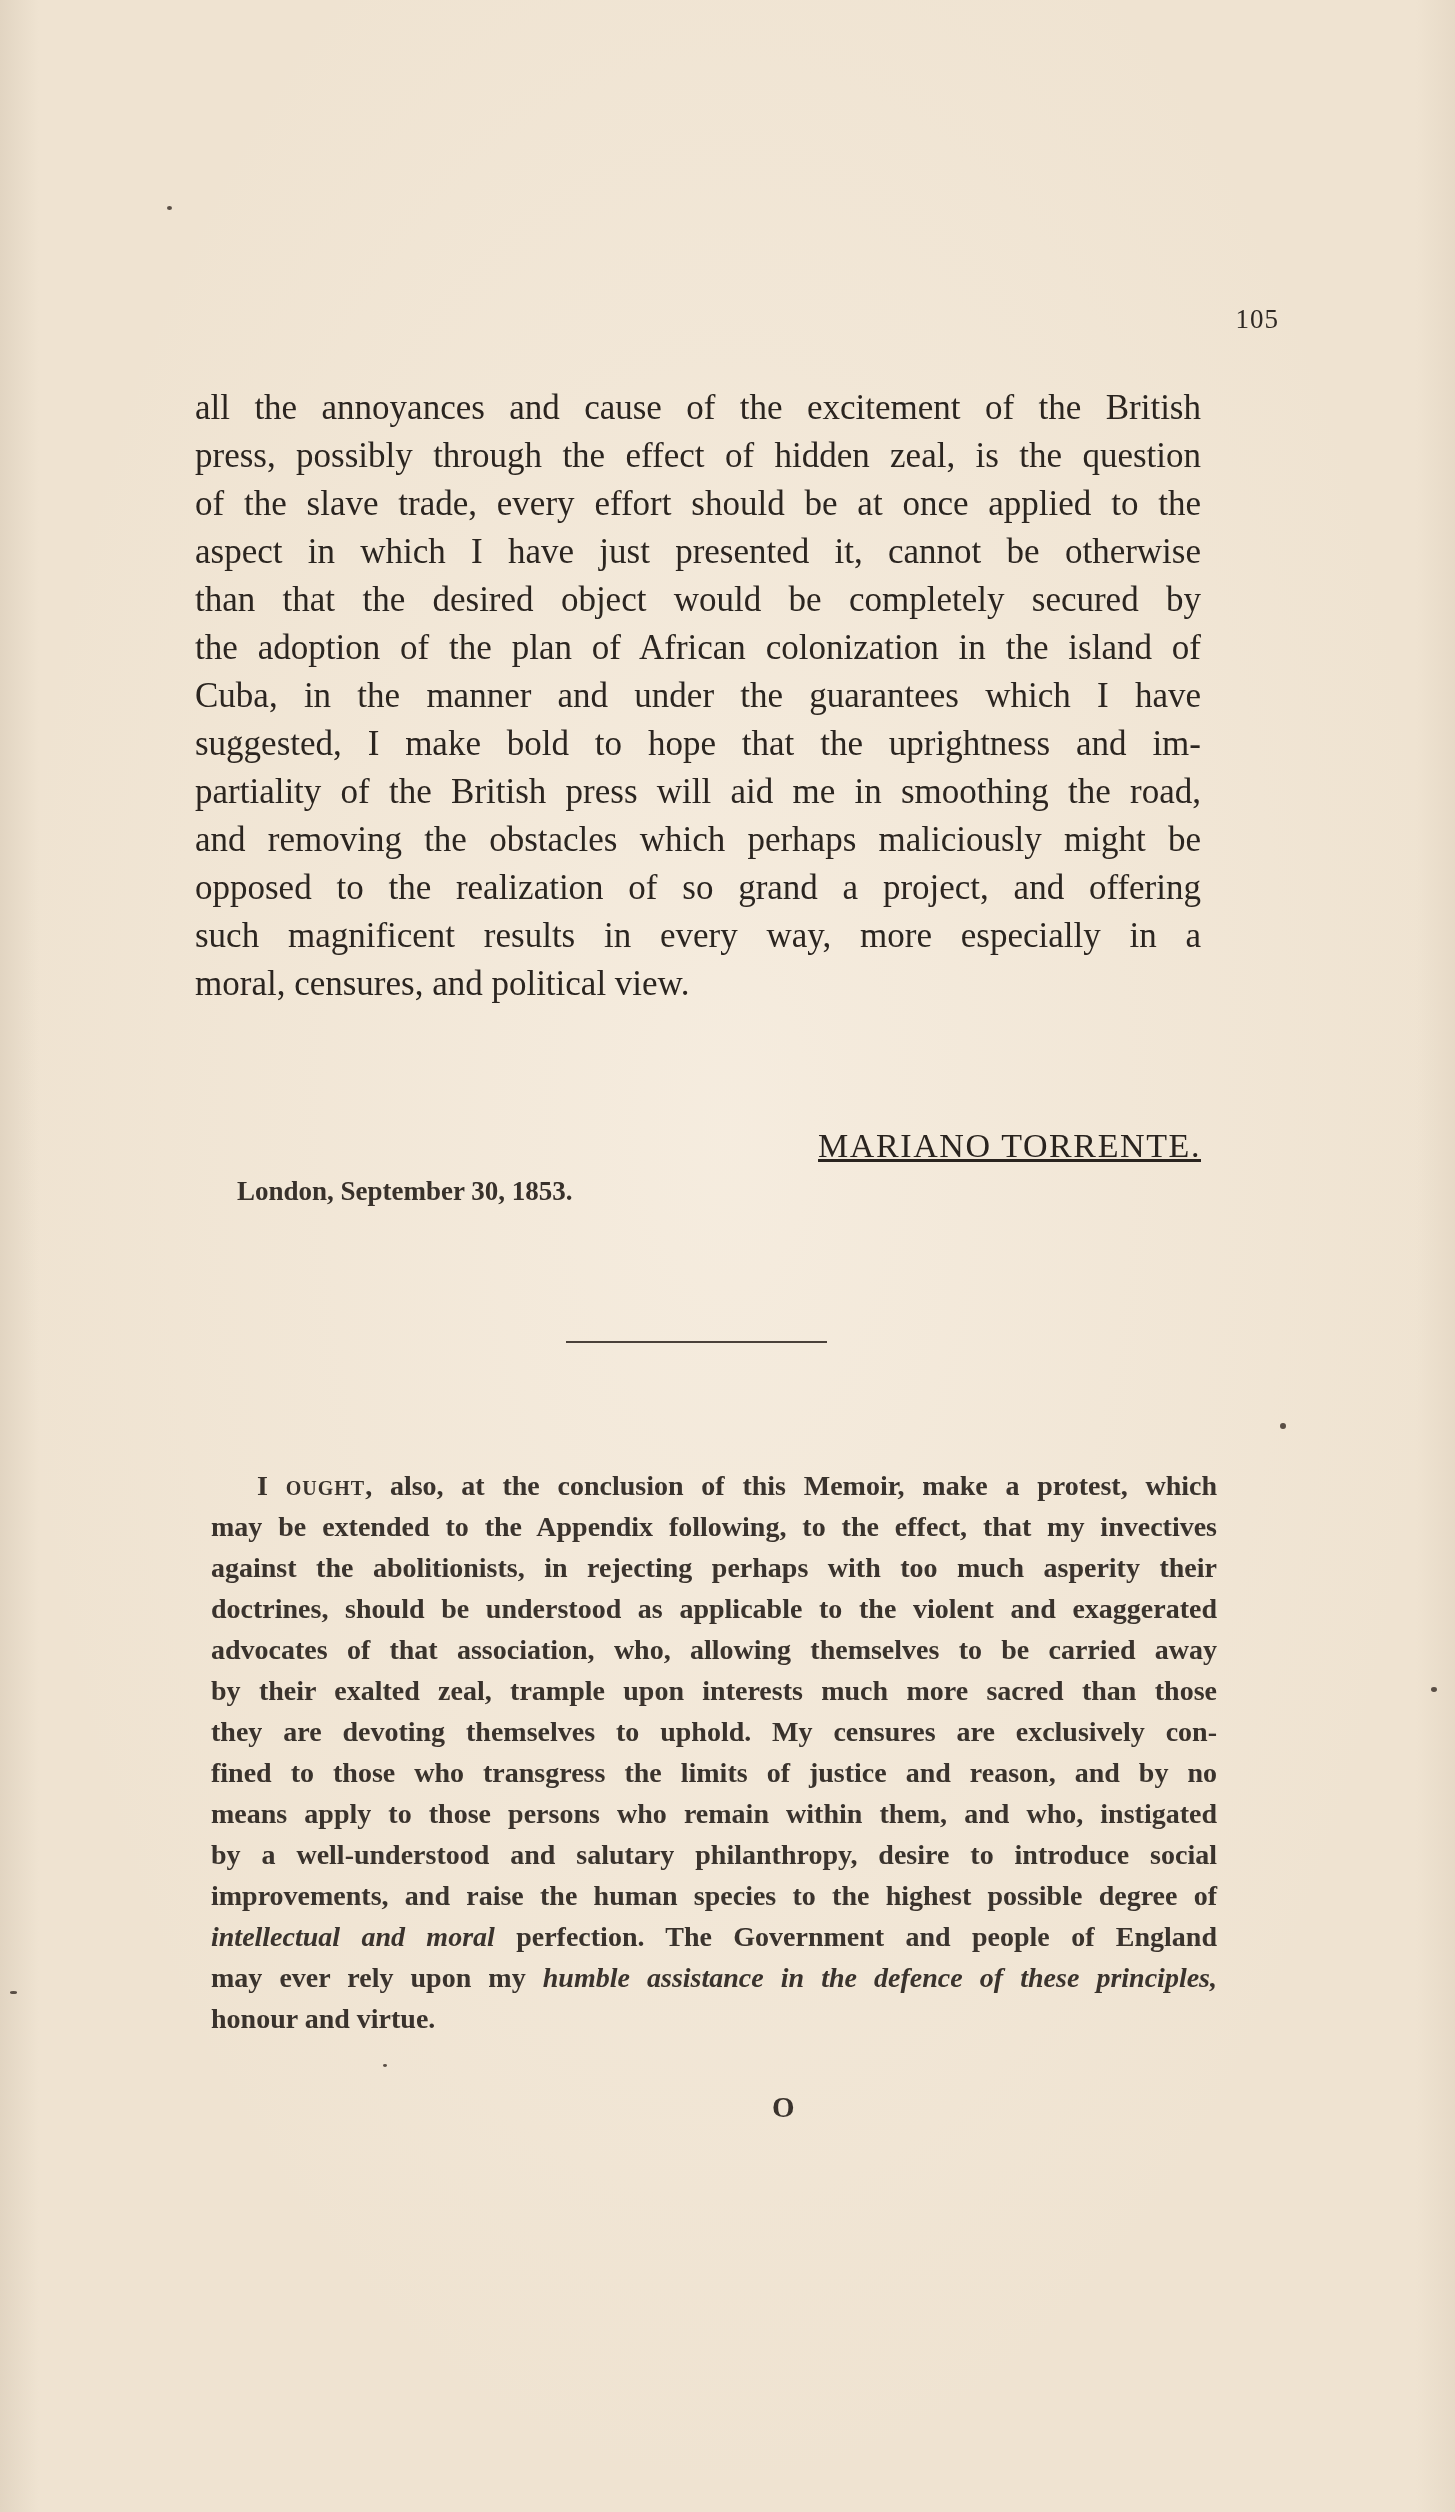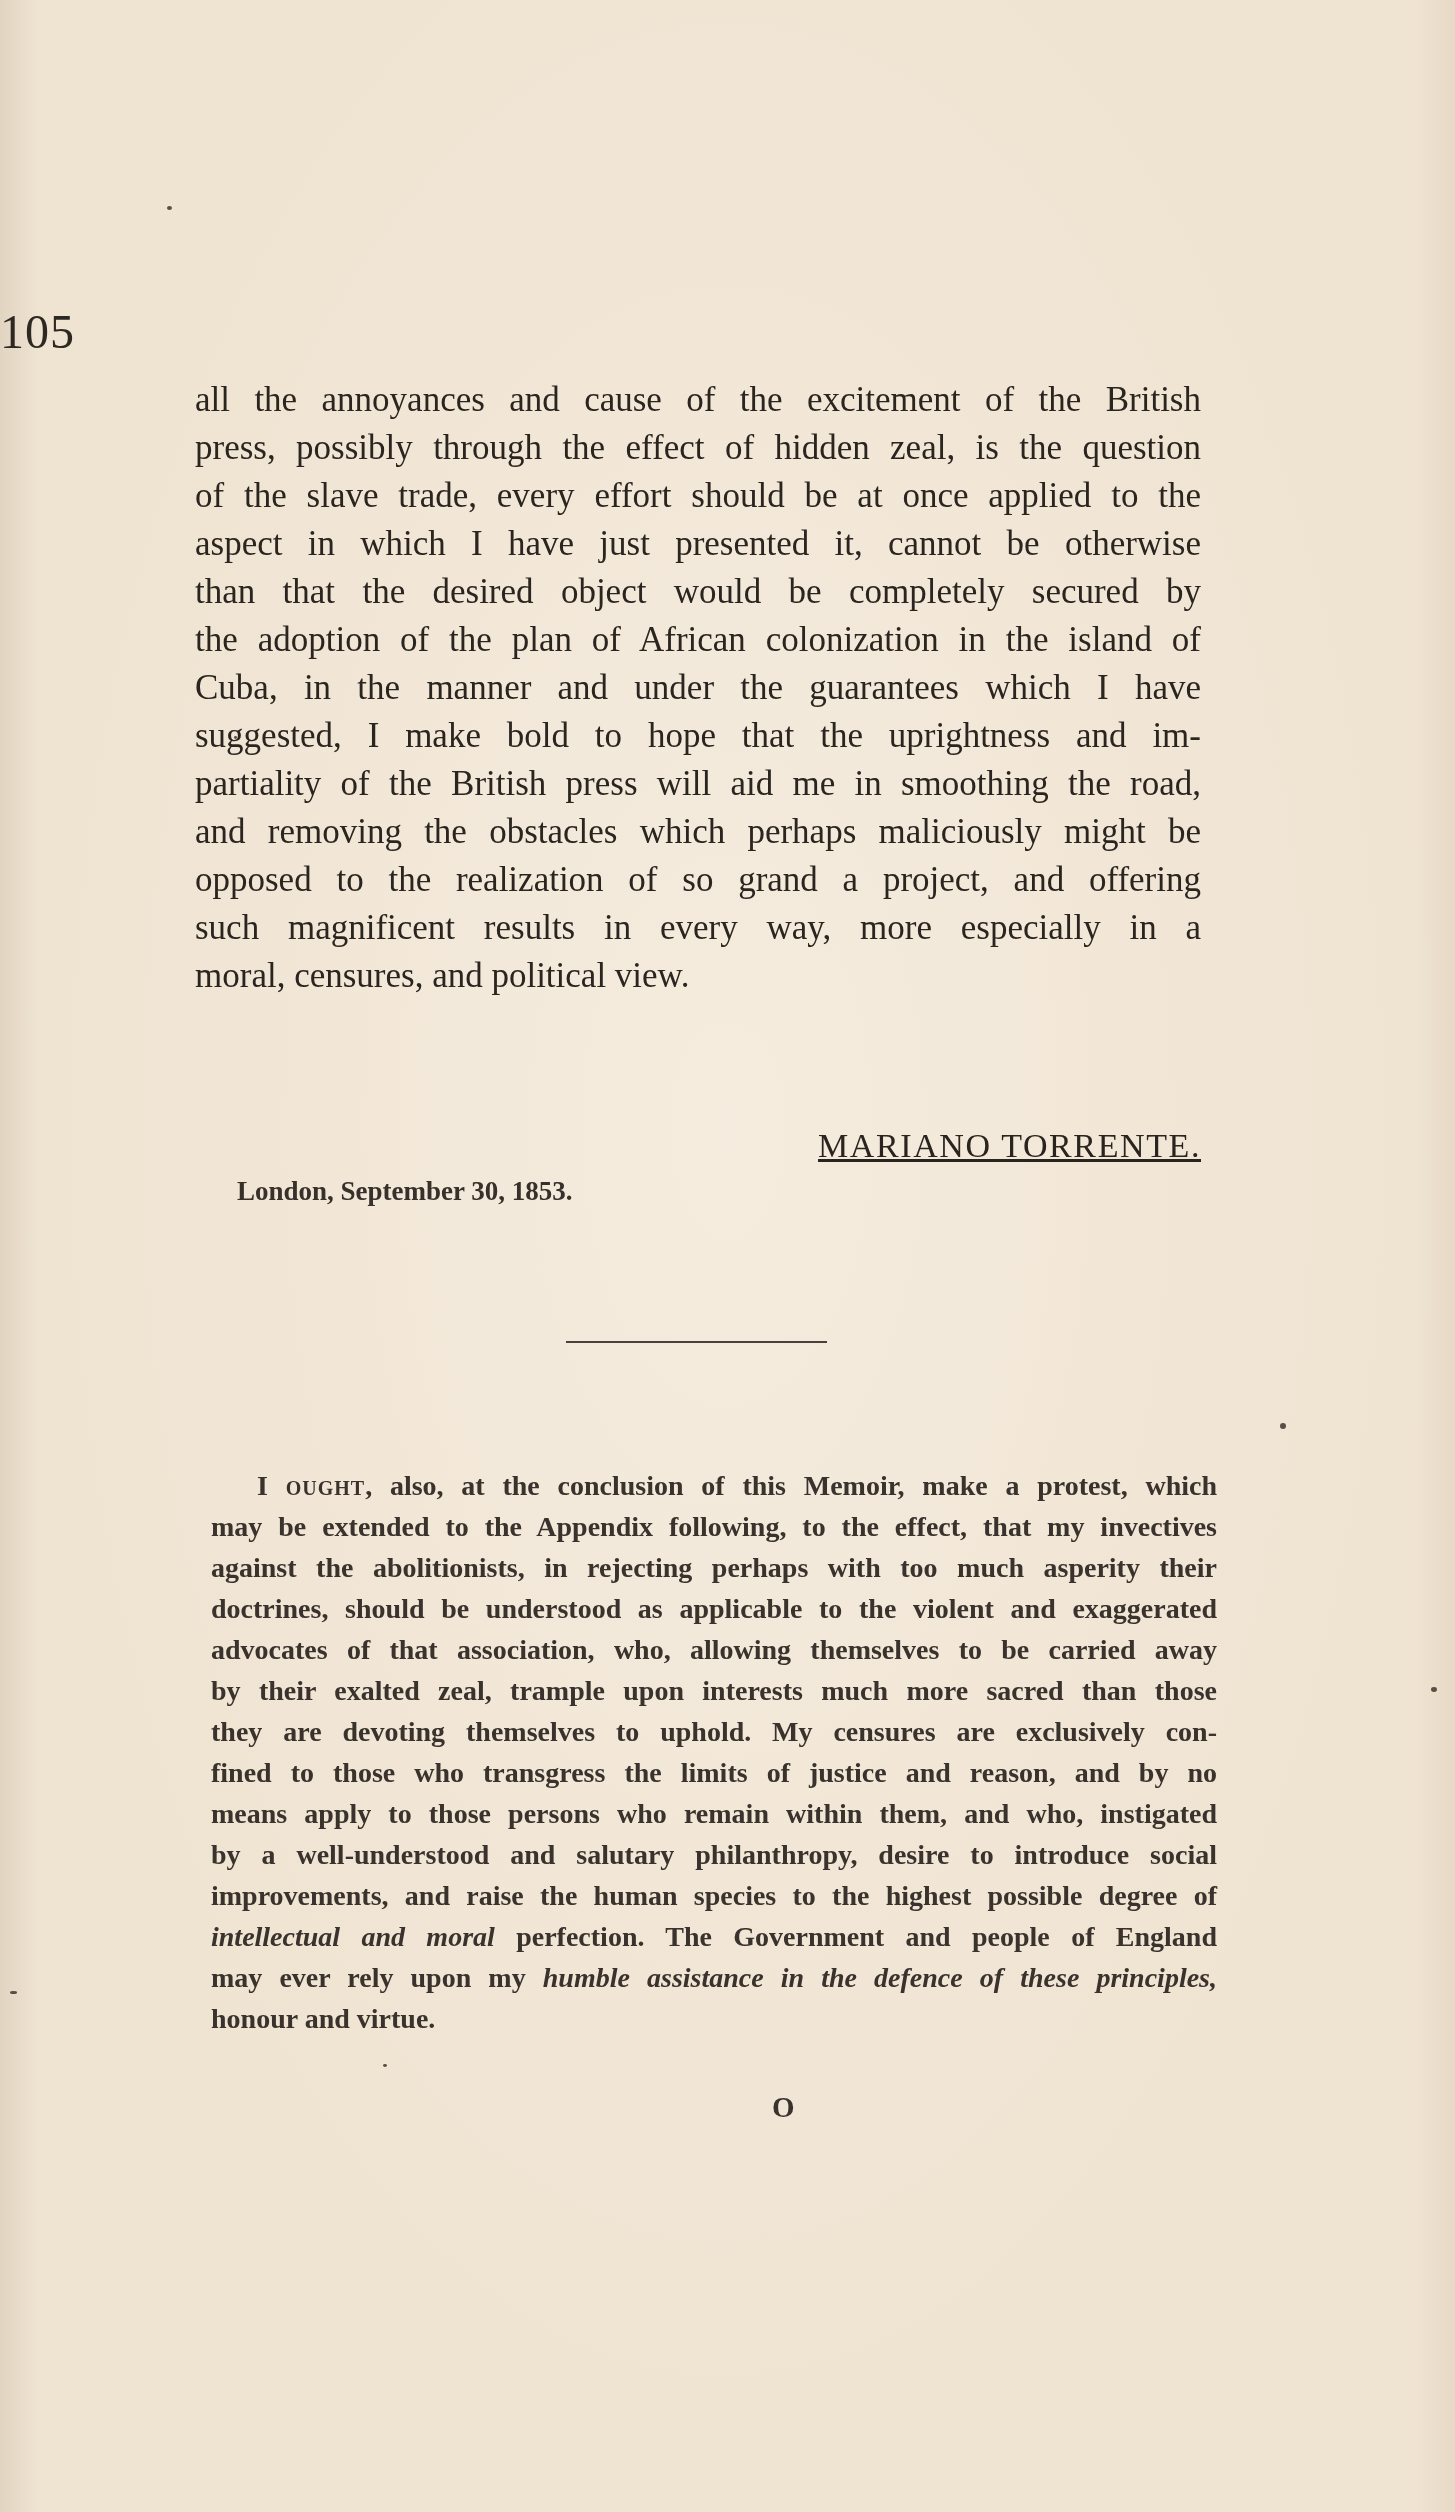--- a/index.html
+++ b/index.html
@@ -9,23 +9,23 @@
     background-image:
       radial-gradient(ellipse at 50% 45%, rgba(246,237,224,0.9) 0%, rgba(239,227,209,0) 70%),
       linear-gradient(90deg, rgba(200,185,165,0.35) 0px, rgba(239,227,209,0) 39px, rgba(239,227,209,0) 1416px, rgba(210,195,175,0.3) 1455px);
     position: relative;
     font-family: "Liberation Serif", "DejaVu Serif", serif;
     color: #2b2520;
   }
   .page { position: absolute; left: 0; top: 0; width: 1455px; height: 2512px; }
   .page-number {
     position: absolute; left: 0; width: 1279px; top: 304px;
-    text-align: left; font-size: 48px; letter-spacing: 1px; color: #2e2823;
+    text-align: right; font-size: 27px; letter-spacing: 1px; color: #2e2823;
   }
-  .para1 { position: absolute; left: 195px; top: 376px; width: 1006px; }
+  .para1 { position: absolute; left: 195px; top: 384px; width: 1006px; }
   .line {
     display: block; white-space: nowrap; text-align: justify; text-align-last: justify;
     font-size: 35px; line-height: 48px; height: 48px; overflow: visible;
   }
   .line.last { text-align-last: left; }
   .signature {
     position: absolute; left: 681px; width: 520px; top: 1127px;
     text-align: right; font-size: 34px; letter-spacing: 1.6px; color: #2a241f; text-decoration: underline;
   }
   .dateline {

